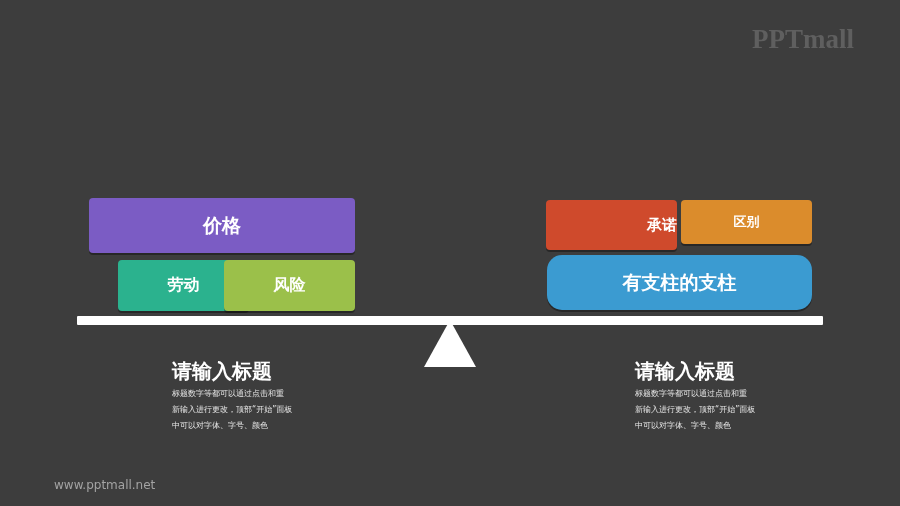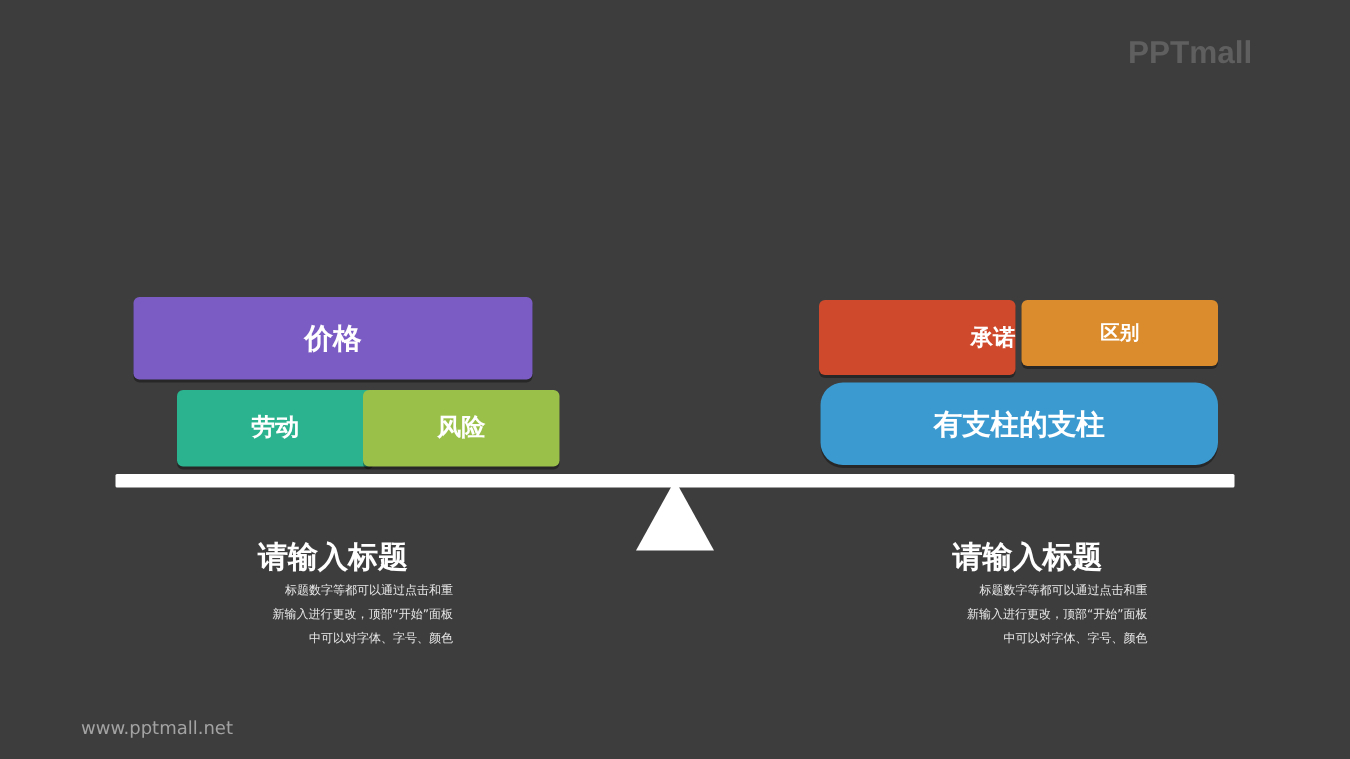--- a/index.html
+++ b/index.html
@@ -1,40 +1,40 @@
 <!DOCTYPE html>
 <html><head>
 <meta charset="utf-8">
 <style>
   html, body { margin:0; padding:0; }
   body { width:900px; height:506px; background:#3d3d3d; position:relative; overflow:hidden;
          font-family:"DejaVu Sans","Liberation Sans",sans-serif; }
-  .logo { position:absolute; left:752px; top:24px; font-family:Liberation Sans, sans-serif; font-size:21px;
+  .logo { position:absolute; left:752px; top:24px; font-family:Liberation Serif, serif; font-size:27px;
           font-weight:bold; color:#5f5f5f; letter-spacing:0px; }
   .box { position:absolute; border-radius:4px; color:#fff; font-weight:bold; display:flex;
          align-items:center; justify-content:center; box-shadow:0 2px 0 rgba(0,0,0,0.35); }
   .beam { position:absolute; left:77px; top:316px; width:746px; height:9px; background:#ffffff; border-radius:1px; }
   .fulcrum { position:absolute; left:424px; top:320px; width:0; height:0;
              border-left:26px solid transparent; border-right:26px solid transparent; border-bottom:47px solid #ffffff; }
   .title { position:absolute; color:#fff; font-weight:bold; font-size:20px; }
-  .desc { position:absolute; color:#e8e8e8; font-size:8px; line-height:16px; width:130px;text-align:right; }
+  .desc { position:absolute; color:#e8e8e8; font-size:8px; line-height:16px; width:130px; }
   .footer { position:absolute; left:54px; top:478px; color:#a3a3a3; font-size:12px;text-align:center; }
 </style>
 </head>
 <body>
 
 <div class="logo">PPTmall</div>
 
 <div class="box" style="left:89px;top:198px;width:266px;height:55px;background:#7b5cc4;font-size:19px;">
   <span>价格</span>
 </div>
 <div class="box" style="left:90px;top:260px;width:131px;height:51px;background:#2bb28e;font-size:16px;margin-left:28px;">
   <span>劳动</span>
 </div>
-<div class="box" style="left:224px;top:260px;width:131px;height:51px;background:#9bc04a;font-size:16px;margin-left:18px;">
+<div class="box" style="left:224px;top:260px;width:131px;height:51px;background:#9bc04a;font-size:16px;">
   <span>风险</span>
 </div>
 
 <div class="box" style="left:546px;top:200px;width:131px;height:50px;background:#cf4a2c;font-size:15px;justify-content:flex-end;">
   <span>承诺</span>
 </div>
 <div class="box" style="left:681px;top:200px;width:131px;height:44px;background:#db8c2c;font-size:13px;">
   <span>区别</span>
 </div>
 <div class="box" style="left:547px;top:255px;width:265px;height:55px;background:#3b9bd1;font-size:19px;border-radius:15px;">

